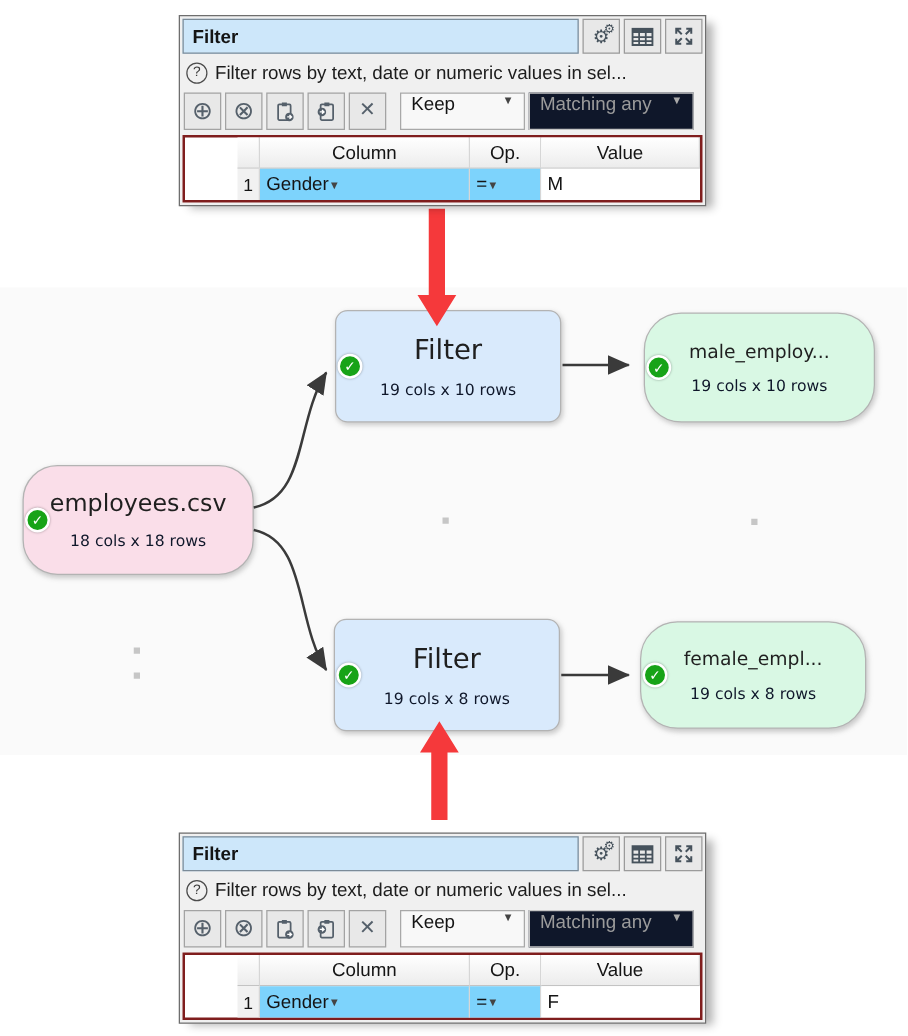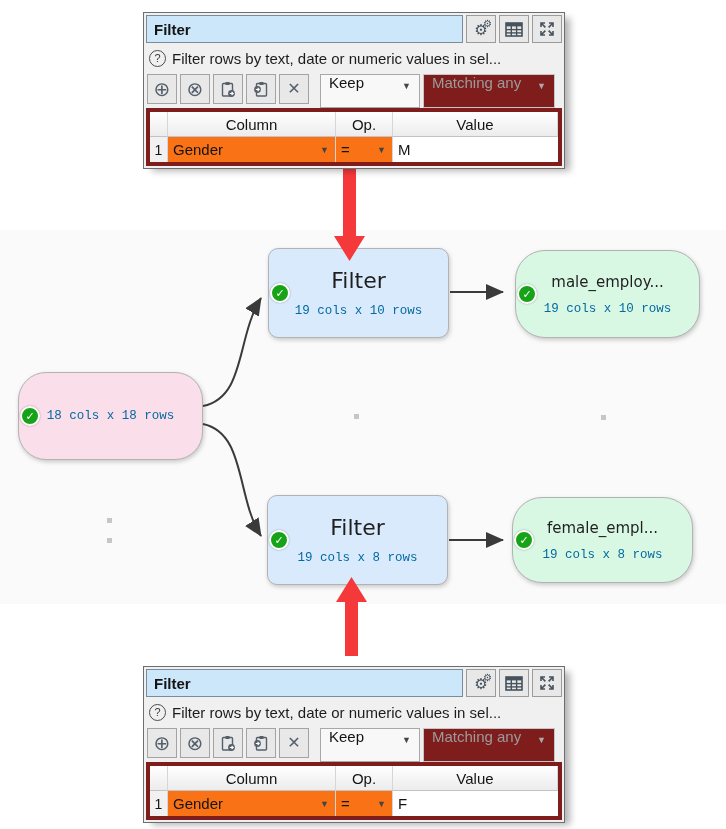--- a/index.html
+++ b/index.html
@@ -7,21 +7,21 @@
          font-family:"Liberation Sans",sans-serif;}
 
   
   .canvas{position:absolute;left:0;top:230px;width:726px;height:374px;background:#fafafa;}
   .grid-dot{position:absolute;width:5px;height:5px;background:#c6c6c6;}
 
   .node{position:absolute;border:1px solid #b3b3b3;box-shadow:1px 2px 4px rgba(110,110,110,.35);
         display:flex;flex-direction:column;align-items:center;justify-content:center;gap:11px;
         font-family:"DejaVu Sans",sans-serif;box-sizing:border-box;}
   .node .n-title{color:#1f1f1f;white-space:nowrap;}
-  .node .n-sub{font-size:12.5px;color:#0369a1;font-family:Liberation Mono, monospace;}
+  .node .n-sub{font-size:12.5px;color:#0f172a;}
   .n-src{left:18px;top:372px;width:185px;height:88px;background:#fadee9;border-radius:28px;}
   .n-src .n-title{font-size:19px;}
   .n-tr1{left:268px;top:248px;width:181px;height:90px;background:#d9eafc;border-radius:10px;}
   .n-tr2{left:267px;top:495px;width:181px;height:90px;background:#d9eafc;border-radius:10px;}
   .n-tr1 .n-title,.n-tr2 .n-title{font-size:22px;}
   .n-out1{left:515px;top:250px;width:185px;height:88px;background:#d9f8e4;border-radius:30px;}
   .n-out2{left:512px;top:497px;width:181px;height:86px;background:#d9f8e4;border-radius:30px;}
   .n-out1 .n-title,.n-out2 .n-title{font-size:15px;}
 
   .badge{position:absolute;left:1px;top:50%;transform:translateY(-50%);width:20px;height:20px;
@@ -47,53 +47,54 @@
   .help-row{height:30px;align-items:center;gap:6px;padding:0 3px;font-size:15px;color:#1c1c1c;
             display:flex;white-space:nowrap;overflow:hidden;}
   .help-circle{flex:0 0 17px;width:17px;height:17px;border:1.5px solid #4c4c4c;border-radius:50%;
                display:flex;align-items:center;justify-content:center;font-size:11px;color:#3b3b3b;
                box-sizing:border-box;}
   .tool-row{height:30px;padding:1px 1px;}
   .tool-btn{width:30px;background:#e8e8e8;border:1px solid #a3a3a3;display:flex;align-items:center;
             justify-content:center;color:#55606b;padding:0;}
   .g-add,.g-rem{font-size:20px;line-height:1;}
   .g-clear{font-size:16px;line-height:1;}
-  .select{border:1px solid #a8a8a8;background:#f8f8f8;display:flex;align-items:flex-end;
-          justify-content:space-between;padding:16px 8px;font-size:15px;color:#141414;}
+  .select{border:1px solid #a8a8a8;background:#f8f8f8;display:flex;align-items:flex-start;
+          justify-content:space-between;padding:0 8px;font-size:15px;color:#141414;}
   .sel-keep{width:82px;margin-left:8px;}
-  .sel-match{width:114px;color:#9b9b9b;background:#7f1d1d;border-color:#c6c6c6;}
+  .sel-match{width:114px;color:#9b9b9b;background:#0f172a;border-color:#c6c6c6;}
   .caret{font-size:9px;color:#444;}
   .sel-match .caret{color:#aaa;}
 
-  .p-table{margin-top:3px;border:4px solid #7f1d1d;background:#fff;
-           display:grid;grid-template-columns:18px 168px 57px 1fr;grid-auto-rows:25px;}
+  .p-table{margin-top:3px;border:2px solid #7f1d1d;background:#fff;
+           display:grid;grid-template-columns:18px 168px 57px 1fr;grid-auto-rows:25px;padding-left:42px;}
   .th{background:linear-gradient(#ffffff,#ececec);border-right:1px solid #d6d6d6;
       border-bottom:1px solid #c3c3c3;display:flex;align-items:center;justify-content:center;
       font-size:15px;color:#141414;}
   .th:last-child{border-right:none;}
   .td{display:flex;align-items:center;font-size:15px;color:#141414;box-sizing:border-box;}
   .td-num{background:#f1f1f1;border-right:1px solid #d6d6d6;justify-content:center;font-size:14px;}
-  .td-combo{background:#f97316;border-right:1px solid #d6d6d6;justify-content:space-between;
+  .td-combo{background:#7dd3fc;border-right:1px solid #d6d6d6;justify-content:flex-start;
             padding:0 6px 0 5px;}
   .td-value{background:#ffffff;padding:0 5px;}
 </style>
 </head>
 <body>
 
 <div id="stage">
 
   <div class="canvas">
     <div class="grid-dot" style="left:107px;top:288px;"></div>
     <div class="grid-dot" style="left:354px;top:184px;"></div>
     <div class="grid-dot" style="left:601px;top:185px;"></div>
     <div class="grid-dot" style="left:107px;top:308px;"></div>
   </div>
 
   <div class="node n-src">
     <span class="badge">✓</span>
+    <span class="n-title">employees.csv</span>
     <span class="n-sub">18 cols x 18 rows</span>
   </div>
 
   <div class="node n-tr1">
     <span class="badge">✓</span>
     <span class="n-title">Filter</span>
     <span class="n-sub">19 cols x 10 rows</span>
   </div>
 
   <div class="node n-out1">

